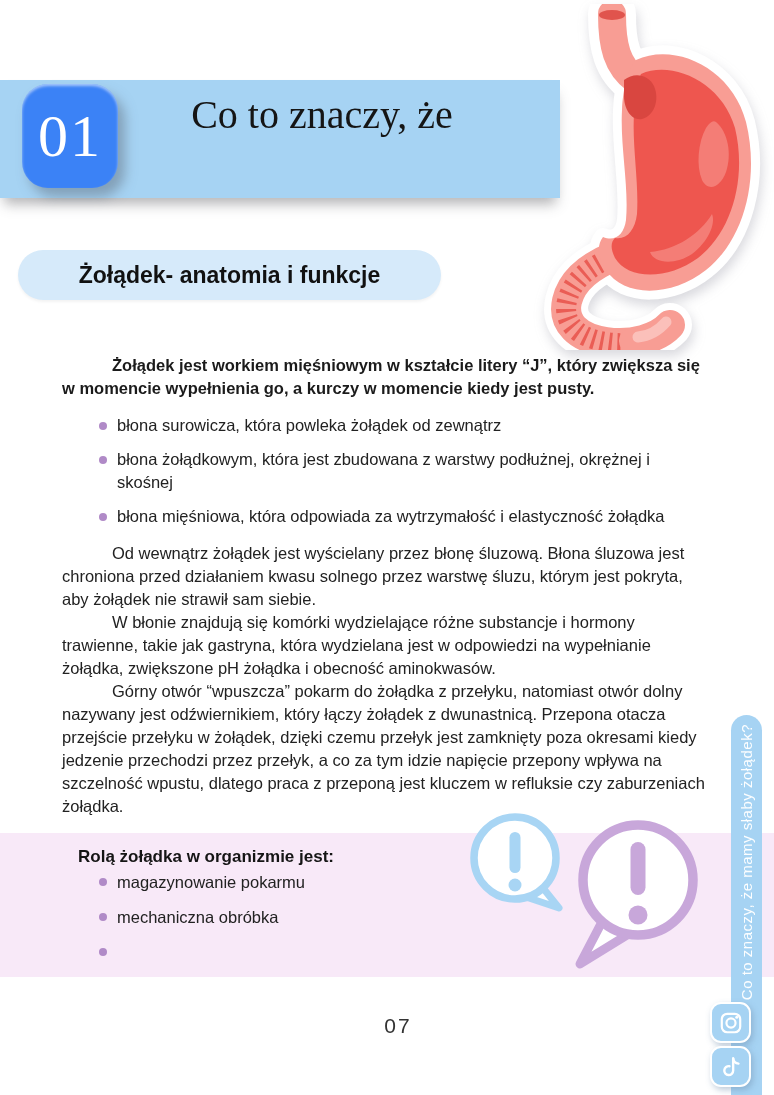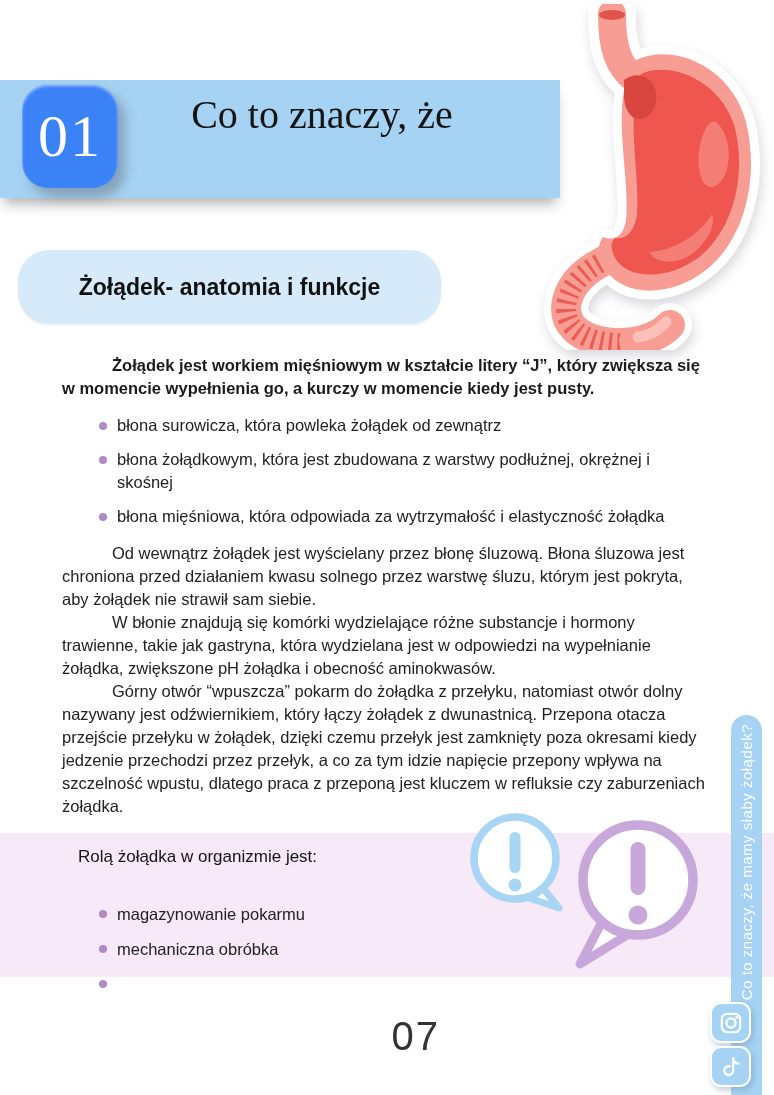--- a/index.html
+++ b/index.html
@@ -23,21 +23,21 @@
     font-size:60px;font-weight:400;letter-spacing:2px;
   }
   .page-title{
     position:absolute;left:88px;top:92px;width:468px;
     text-align:center;color:#151515;
     font-family:"Liberation Serif","DejaVu Serif",serif;
     font-size:40px;line-height:46px;font-weight:400;
   }
   
   .subtitle-pill{
-    position:absolute;left:18px;top:250px;width:423px;height:74px;
+    position:absolute;left:18px;top:250px;width:423px;height:50px;
     background:#d6eafa;border-radius:31px;
     display:flex;align-items:center;justify-content:center;
     font-weight:700;font-size:23px;color:#111;
     box-shadow:0 2px 3px rgba(0,0,0,.05);
   }
   
   .content{
     position:absolute;left:62px;top:354px;width:648px;
     font-size:16.5px;line-height:23px;color:#222;
   }
@@ -49,24 +49,24 @@
     position:absolute;left:0;top:8px;width:8px;height:8px;border-radius:50%;
     background:#b08ac7;
   }
   
   .pink-band{
     position:absolute;left:0;top:833px;width:774px;height:144px;
     background:#f8e9f8;
   }
   .pink-heading{
     position:absolute;left:78px;top:14px;
-    font-weight:400;font-size:17px;color:#151515;
+    font-weight:700;font-size:17px;color:#151515;
   }
   .pink-band ul.dotlist{
-    position:absolute;left:88px;top:58px;width:492px;margin:0;
+    position:absolute;left:88px;top:26px;width:492px;margin:0;
     font-size:16.5px;line-height:24px;color:#222;
   }
   
   .bubble-blue{position:absolute;left:465px;top:811px;}
   .bubble-purple{position:absolute;left:570px;top:816px;}
   
   .stomach{position:absolute;left:520px;top:4px;
     filter:drop-shadow(2px 6px 6px rgba(120,120,135,.28));}
   
   .vbar{
@@ -86,22 +86,22 @@
   .social-tile{
     position:absolute;left:710px;width:41px;height:41px;box-sizing:border-box;
     background:#a6d3f3;border:2.5px solid #ffffff;border-radius:11px;
     display:flex;align-items:center;justify-content:center;
     box-shadow:2px 3px 6px rgba(110,140,170,.45);cursor:pointer;
   }
   .tile-ig{top:1002px;}
   .tile-tt{top:1046px;}
   
   .page-number{
-    position:absolute;left:340px;top:1014px;width:100px;
-    text-align:right;font-size:40px;font-weight:300;
+    position:absolute;left:348px;top:1014px;width:100px;
+    text-align:center;font-size:21px;font-weight:300;
     letter-spacing:2px;color:#333;
   }
 </style>
 </head>
 <body>
 
 <div class="page">
 
   <div class="banner"></div>
   <div class="page-title">

